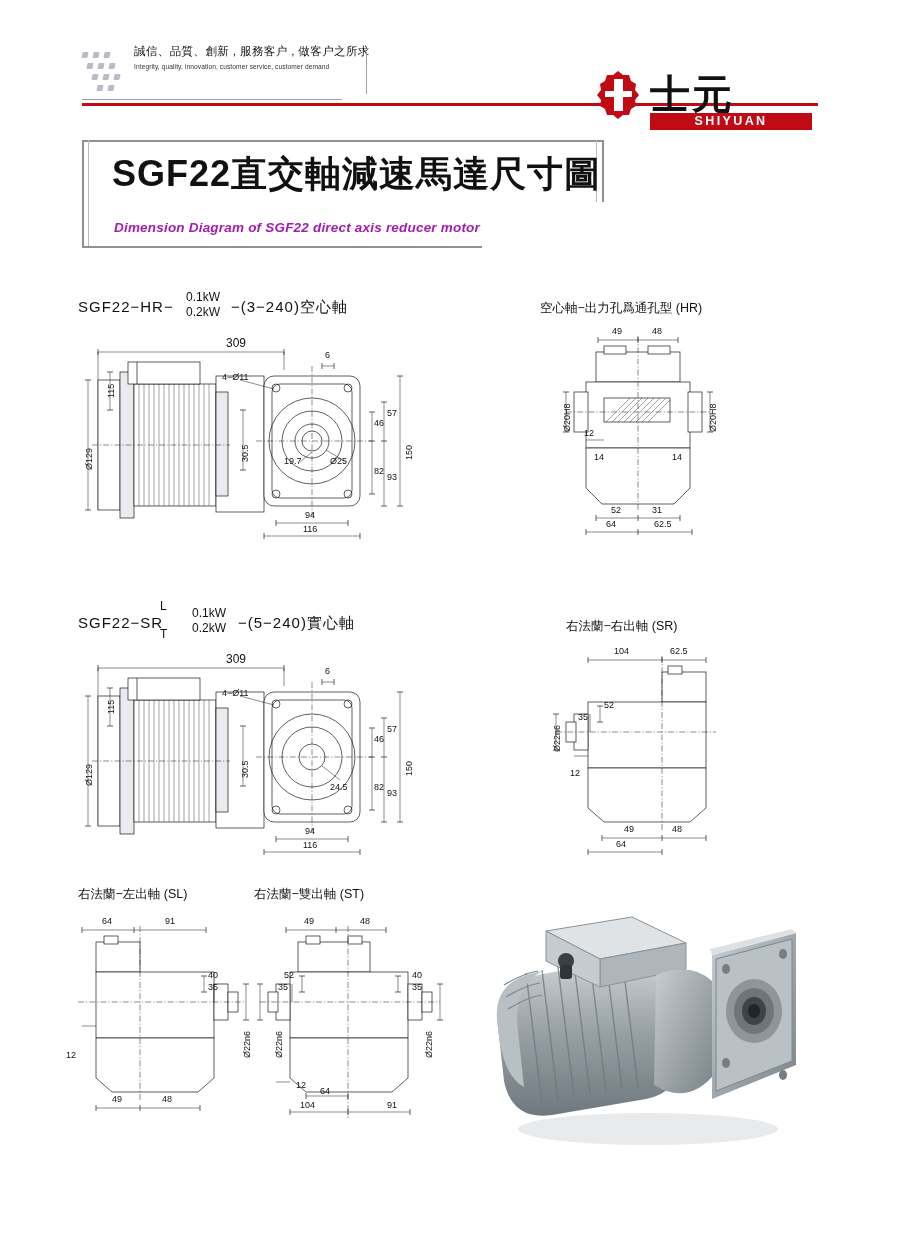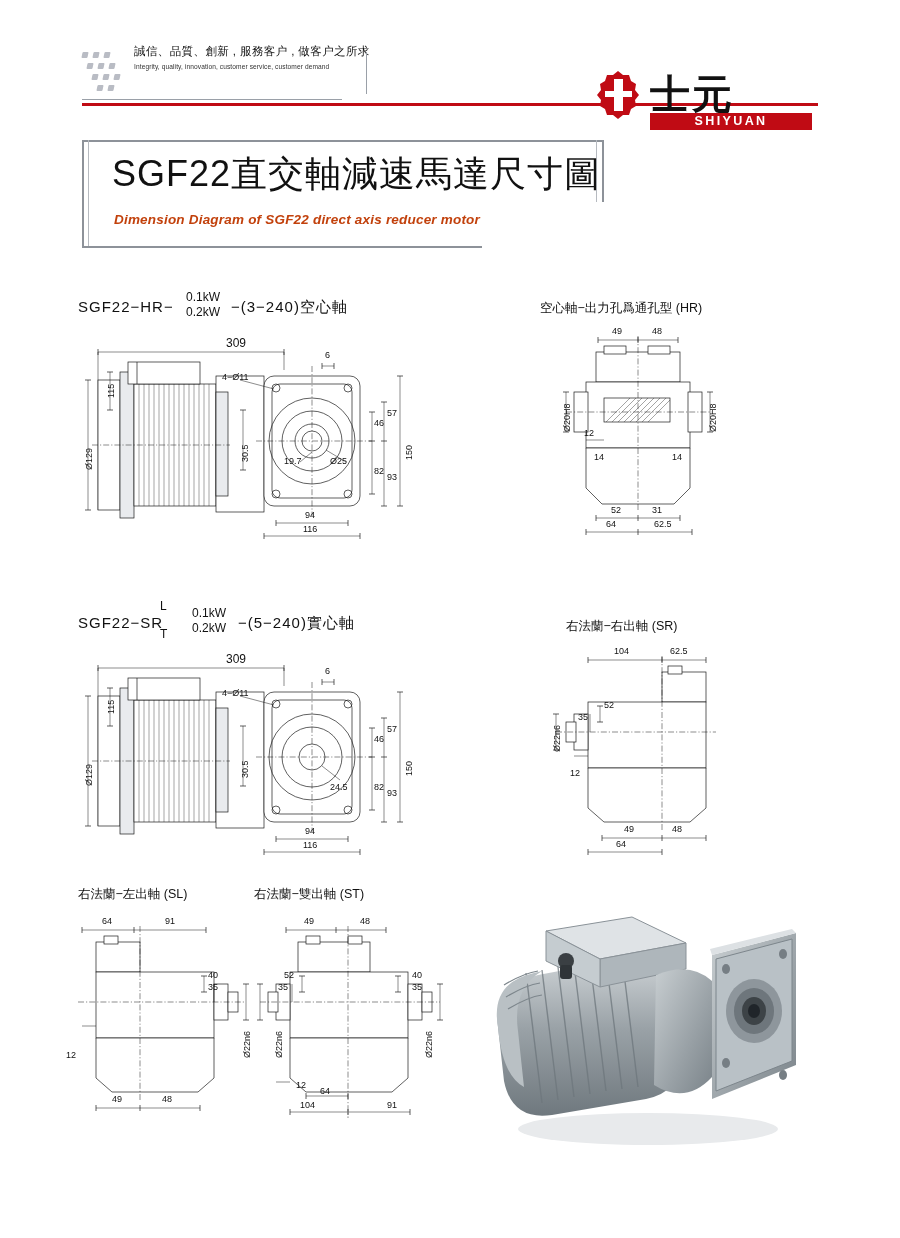--- a/index.html
+++ b/index.html
@@ -35,26 +35,26 @@
   }
   
   .title-wrap { position:absolute; left:82px; top:140px; width:640px; height:110px; }
   .title-wrap .frame-l { position:absolute; left:0; top:0; width:2px; height:108px; background:#8d9299; }
   .title-wrap .frame-l2 { position:absolute; left:6px; top:0; width:1px; height:108px; background:#b6bac0; }
   .title-wrap .frame-r { position:absolute; left:520px; top:0; width:2px; height:62px; background:#8d9299; }
   .title-wrap .frame-r2 { position:absolute; left:514px; top:0; width:1px; height:62px; background:#b6bac0; }
   .title-wrap .frame-top { position:absolute; left:0; top:0; width:522px; height:2px; background:#8d9299; }
   .title-wrap .frame-bot { position:absolute; left:0; top:106px; width:400px; height:2px; background:#8d9299; }
   .title-cn {
-    position:absolute; left:30px; top:10px; font-size:36px; font-weight:normal;
+    position:absolute; left:30px; top:10px; font-size:36px; font-weight:bold;
     letter-spacing:1px; color:#111; white-space:nowrap;
   }
   .title-en {
-    position:absolute; left:32px; top:72px; font-size:13.5px; font-style:italic;
-    font-weight:bold; color:#c2410c; letter-spacing:.2px; white-space:nowrap;
+    position:absolute; left:32px; top:80px; font-size:13.5px; font-style:italic;
+    font-weight:bold; color:#a21caf; letter-spacing:.2px; white-space:nowrap;
   }
   
   .lbl { position:absolute; font-size:12px; color:#111; white-space:nowrap; }
   .lbl-s { position:absolute; font-size:9px; color:#111; white-space:nowrap; }
   .rot { transform:rotate(-90deg); transform-origin:left top; }
   .cap { position:absolute; font-size:12.5px; color:#111; white-space:nowrap; }
   svg { position:absolute; left:0; top:0; overflow:visible; }
   .ln { stroke:#1b1b1b; stroke-width:.7; fill:none; }
   .thin { stroke:#1b1b1b; stroke-width:.5; fill:none; }
   .dash { stroke:#1b1b1b; stroke-width:.5; fill:none; stroke-dasharray:6 2 1.2 2; }

